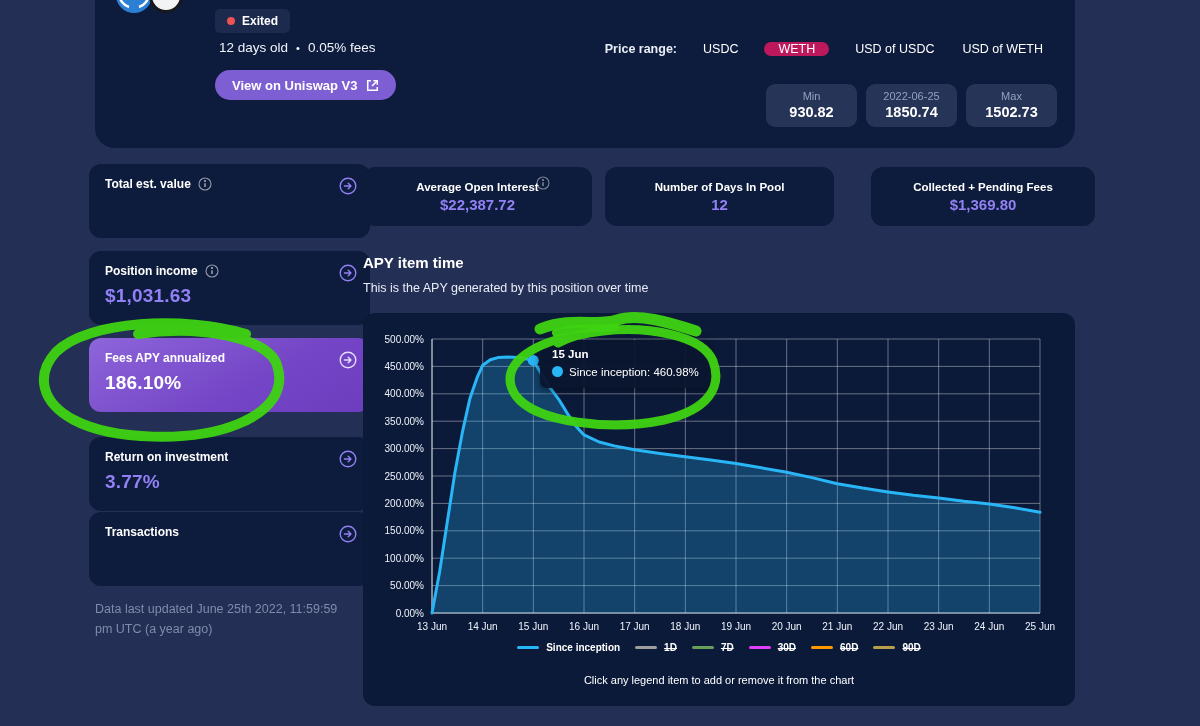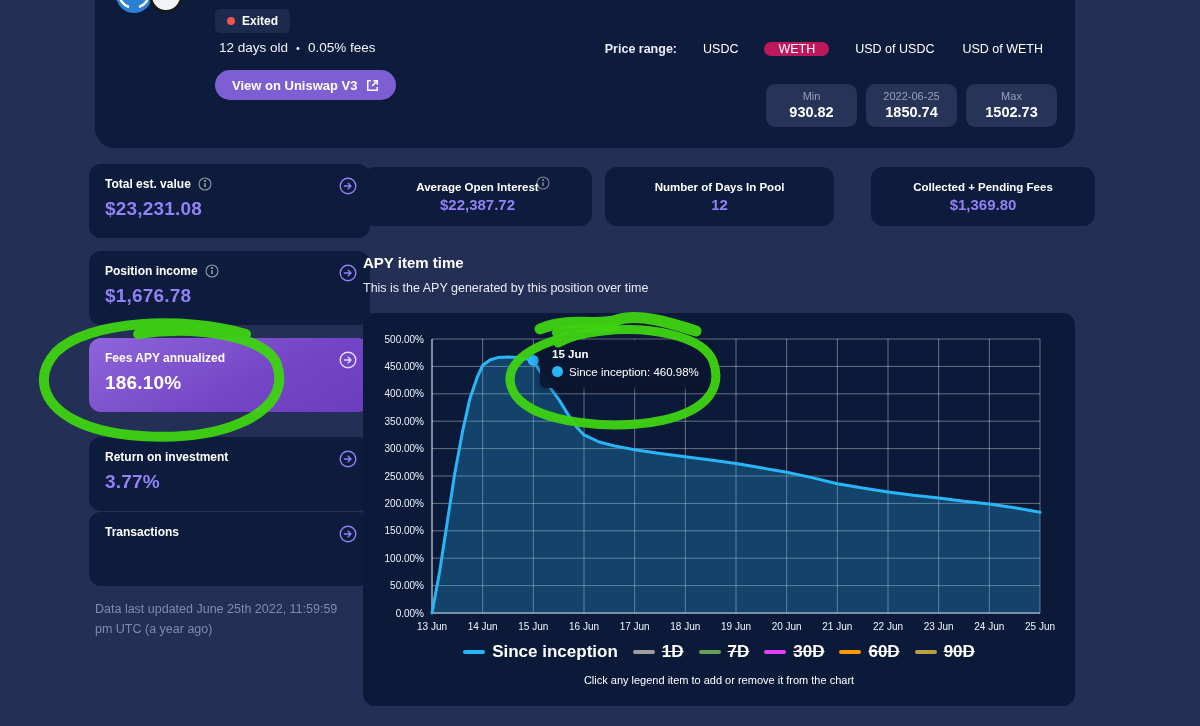--- a/index.html
+++ b/index.html
@@ -59,21 +59,21 @@
   .chart-box svg.plot { position:absolute; left:0; top:0; }
   .tooltip { position:absolute; left:177px; top:27px; background:rgba(10,22,48,0.96); border-radius:6px;
              padding:8px 12px 10px; box-shadow:0 2px 8px rgba(0,0,0,0.45); z-index:5; }
   .tooltip .tt-date { font-size:11.5px; font-weight:bold; margin-bottom:6px; }
   .tt-row { display:flex; align-items:flex-start; gap:6px; font-size:11.5px; }
   .tt-dot { width:11px; height:11px; border-radius:50%; background:#29b6f6; }
   .legend { position:absolute; left:0; right:0; top:329px; display:flex; justify-content:center;
             align-items:center; gap:15px; z-index:4; }
   .legend-item { display:flex; align-items:center; gap:7px; cursor:pointer; }
   .swatch { width:22px; height:3.5px; border-radius:2px; }
-  .legend-label { font-size:17px; font-weight:bold; color:#fff; }
+  .legend-label { font-size:10px; font-weight:bold; color:#fff; }
   .legend-label.struck { text-decoration:line-through; }
   .chart-hint { position:absolute; left:0; right:0; top:361px; text-align:center; font-size:11px; color:#fff; }
 
   
   #annotations { position:absolute; left:0; top:0; z-index:50; pointer-events:none; }
 </style>
 </head>
 <body>
 
 <div class="page">
@@ -141,39 +141,38 @@
             <circle cx="7" cy="7" r="6" fill="none" stroke="rgba(255,255,255,0.55)" stroke-width="1.1"></circle>
             <line x1="7" y1="6.2" x2="7" y2="10" stroke="rgba(255,255,255,0.75)" stroke-width="1.2"></line>
             <circle cx="7" cy="4" r="0.9" fill="rgba(255,255,255,0.75)"></circle>
           </svg>
         </span>
     </div>
     <span class="arrow-icon"><svg width="18" height="18" viewBox="0 0 18 18">
           <circle cx="9" cy="9" r="7.8" fill="none" stroke="#9181f4" stroke-width="1.4"></circle>
           <path d="M5.4 9 h6.4 M9.2 6.2 L12 9 L9.2 11.8" fill="none" stroke="#9181f4" stroke-width="1.4" stroke-linecap="round" stroke-linejoin="round"></path>
         </svg></span>
-    <div class="value">$23,231.08</div>
   </div>
 
   <div class="left-card" style="top:251px;">
     <div class="card-head">
       <span>Position income</span>
       <span class="info-icon">
           <svg width="14" height="14" viewBox="0 0 14 14">
             <circle cx="7" cy="7" r="6" fill="none" stroke="rgba(255,255,255,0.55)" stroke-width="1.1"></circle>
             <line x1="7" y1="6.2" x2="7" y2="10" stroke="rgba(255,255,255,0.75)" stroke-width="1.2"></line>
             <circle cx="7" cy="4" r="0.9" fill="rgba(255,255,255,0.75)"></circle>
           </svg>
         </span>
     </div>
     <span class="arrow-icon"><svg width="18" height="18" viewBox="0 0 18 18">
           <circle cx="9" cy="9" r="7.8" fill="none" stroke="#9181f4" stroke-width="1.4"></circle>
           <path d="M5.4 9 h6.4 M9.2 6.2 L12 9 L9.2 11.8" fill="none" stroke="#9181f4" stroke-width="1.4" stroke-linecap="round" stroke-linejoin="round"></path>
         </svg></span>
-    <div class="value">$1,676.78</div>
+    <div class="value">$1,031.63</div>
   </div>
 
   <div class="left-card highlighted" style="top:338px;">
     <div class="card-head">
       <span>Fees APY annualized</span>
     </div>
     <span class="arrow-icon"><svg width="18" height="18" viewBox="0 0 18 18">
           <circle cx="9" cy="9" r="7.8" fill="none" stroke="#9181f4" stroke-width="1.4"></circle>
           <path d="M5.4 9 h6.4 M9.2 6.2 L12 9 L9.2 11.8" fill="none" stroke="#9181f4" stroke-width="1.4" stroke-linecap="round" stroke-linejoin="round"></path>
         </svg></span>

